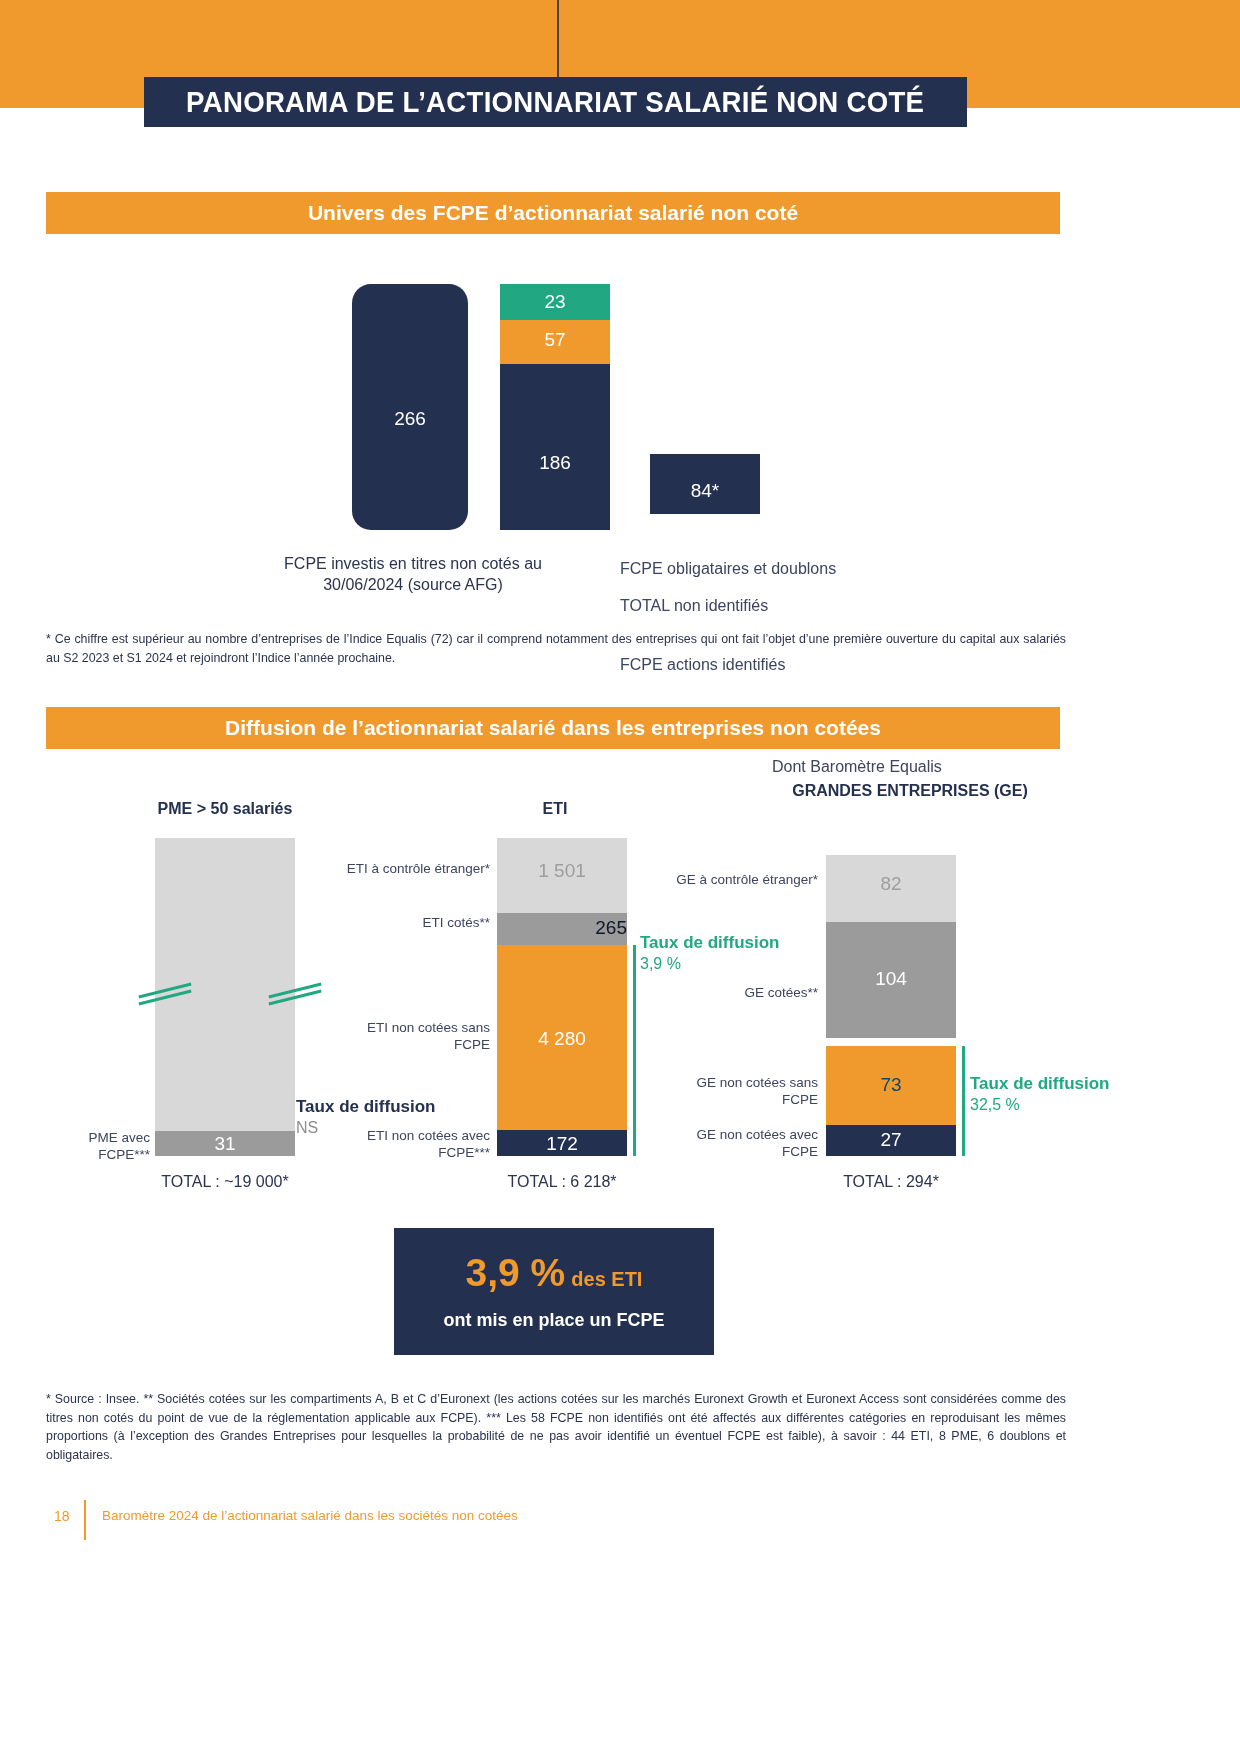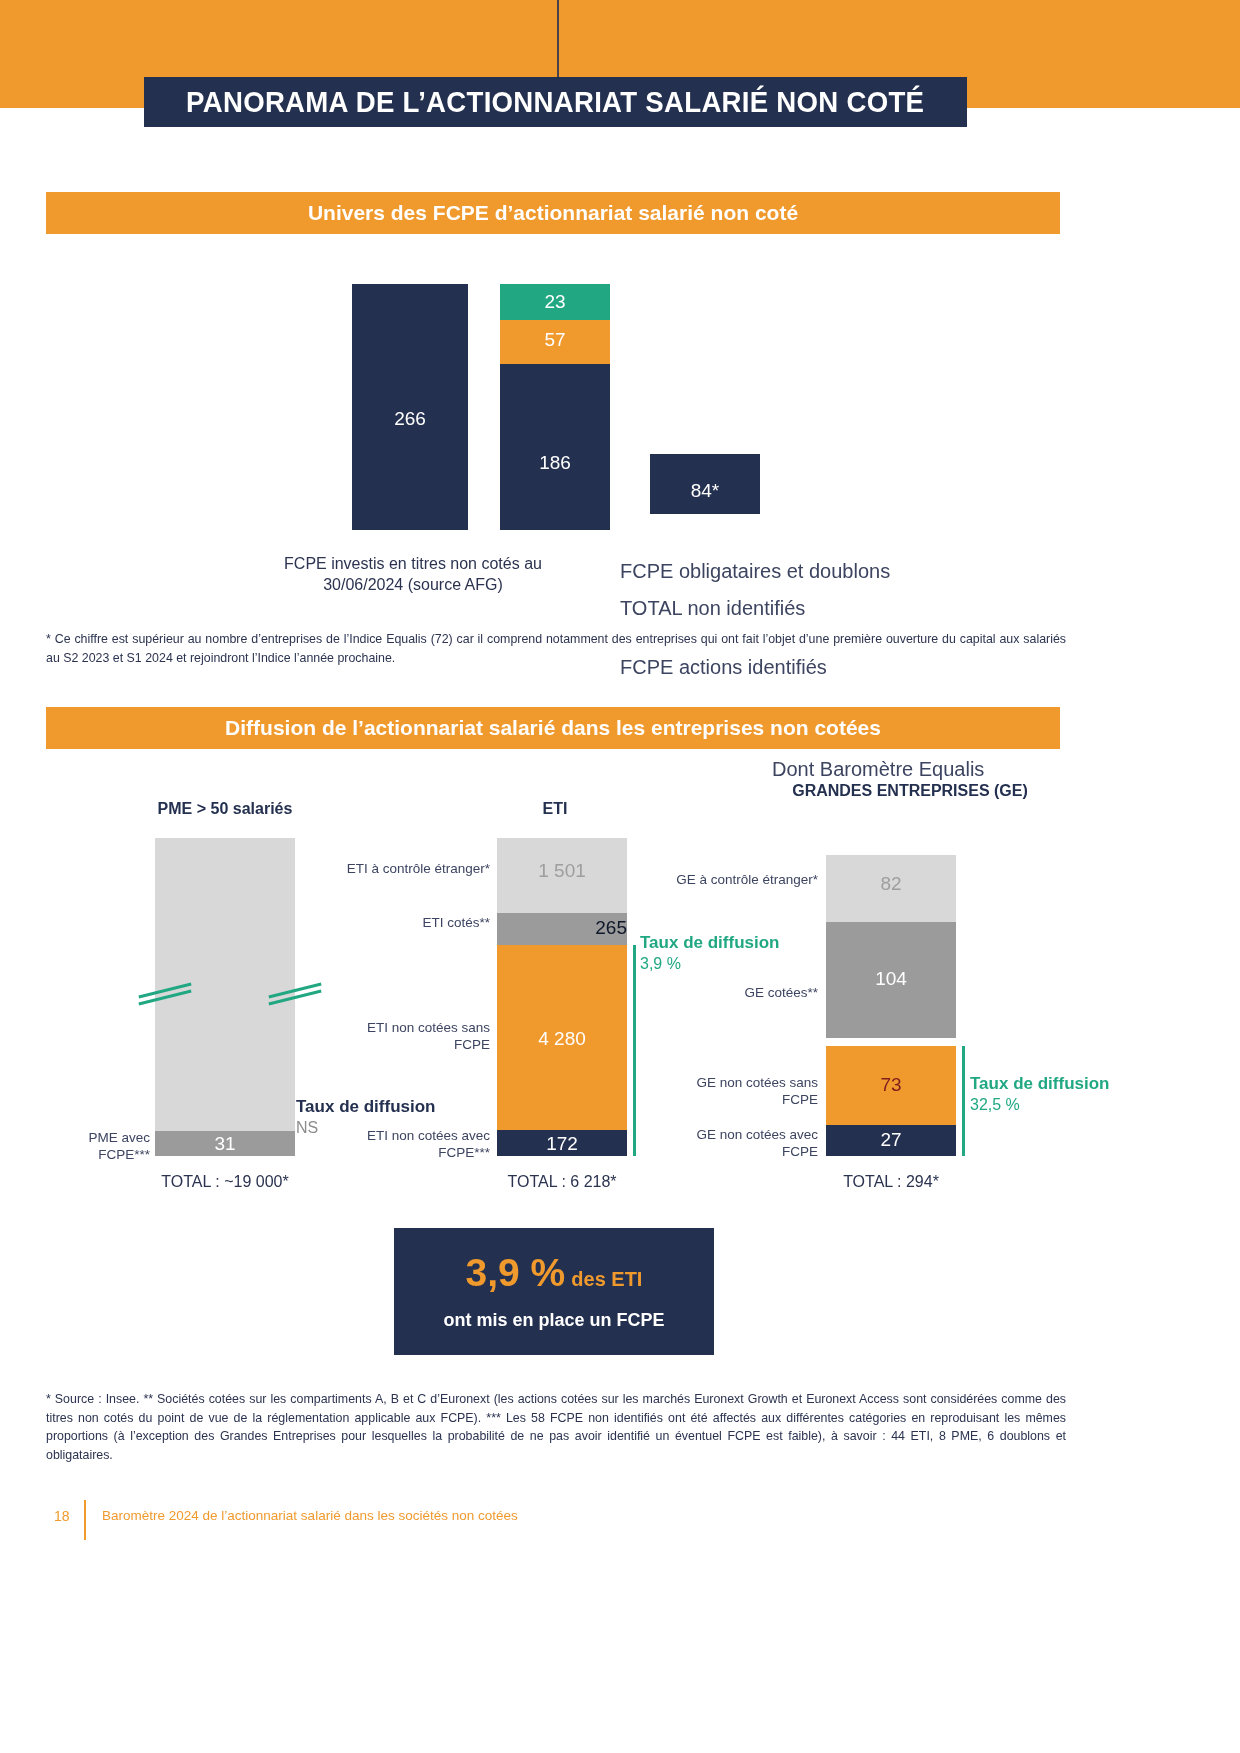--- a/index.html
+++ b/index.html
@@ -30,33 +30,33 @@
   .sec-head span{color:#fff;font-weight:bold;font-size:21px;white-space:nowrap;}
   #sec1{top:192px;}
   #sec2{top:707px;}
 
   
   .c1{position:absolute;left:0;top:270px;width:1240px;height:270px;}
   .bar{position:absolute;box-sizing:border-box;}
   .bar .val{
     position:absolute;left:0;right:0;text-align:center;color:#fff;font-size:19px;
   }
-  .b266{left:352px;top:14px;width:116px;height:246px;background:#24304f;}
+  .b266{left:352px;top:14px;width:116px;height:246px;background:#24304f;border-radius:19px;}
   .b266 .val{top:124px;}
   .stack{position:absolute;left:500px;top:14px;width:110px;height:246px;}
   .s23{position:absolute;left:0;top:0;width:110px;height:36px;background:#21a883;}
   .s57{position:absolute;left:0;top:36px;width:110px;height:44px;background:#f09a2e;}
   .s186{position:absolute;left:0;top:80px;width:110px;height:166px;background:#24304f;}
   .s23 .val,.s57 .val,.s186 .val{position:absolute;left:0;right:0;text-align:center;color:#fff;font-size:19px;}
   .s23 .val{top:7px;}
   .s57 .val{top:9px;}
   .s186 .val{top:88px;}
   .b84{left:650px;top:184px;width:110px;height:60px;background:#24304f;}
   .b84 .val{top:26px;}
-  .lg{position:absolute;font-size:20px;color:#3c4460;white-space:nowrap;}
+  .lg{position:absolute;font-size:16px;color:#3c4460;white-space:nowrap;}
   .lg1{left:620px;top:290px;}
   .lg2{left:620px;top:327px;}
   .lg3{left:620px;top:386px;}
   .lg4{left:772px;top:488px;}
 
   .c1cap{
     position:absolute;left:283px;top:553px;width:260px;text-align:center;
     font-size:16px;line-height:1.32;color:#2b3350;
   }
 
@@ -111,21 +111,21 @@
   .rule-eti{left:633px;top:170px;height:211px;}
   .taux-eti{left:640px;top:158px;color:#21a883;}
   .taux-eti .pct{color:#21a883;}
 
   
   .ge-82{left:826px;top:80px;width:130px;height:67px;background:#d8d8d8;}
   .ge-82 .n{top:18px;color:#9e9e9e;}
   .ge-104{left:826px;top:147px;width:130px;height:116px;background:#9b9b9b;}
   .ge-104 .n{top:46px;color:#fff;}
   .ge-73{left:826px;top:271px;width:130px;height:79px;background:#f09a2e;}
-  .ge-73 .n{top:28px;color:#7f1d1d;}
+  .ge-73 .n{top:28px;color:#0c4a6e;}
   .ge-35{left:826px;top:350px;width:130px;height:31px;background:#24304f;}
   .ge-35 .n{top:4px;color:#fff;}
   .lbl-ge1{left:660px;top:97px;width:158px;}
   .lbl-ge2{left:660px;top:210px;width:158px;}
   .lbl-ge3{left:660px;top:300px;width:158px;}
   .lbl-ge4{left:660px;top:352px;width:158px;}
   .rule-ge{left:962px;top:271px;height:110px;}
   .taux-ge{left:970px;top:299px;color:#21a883;}
   .taux-ge .pct{color:#21a883;}
 

